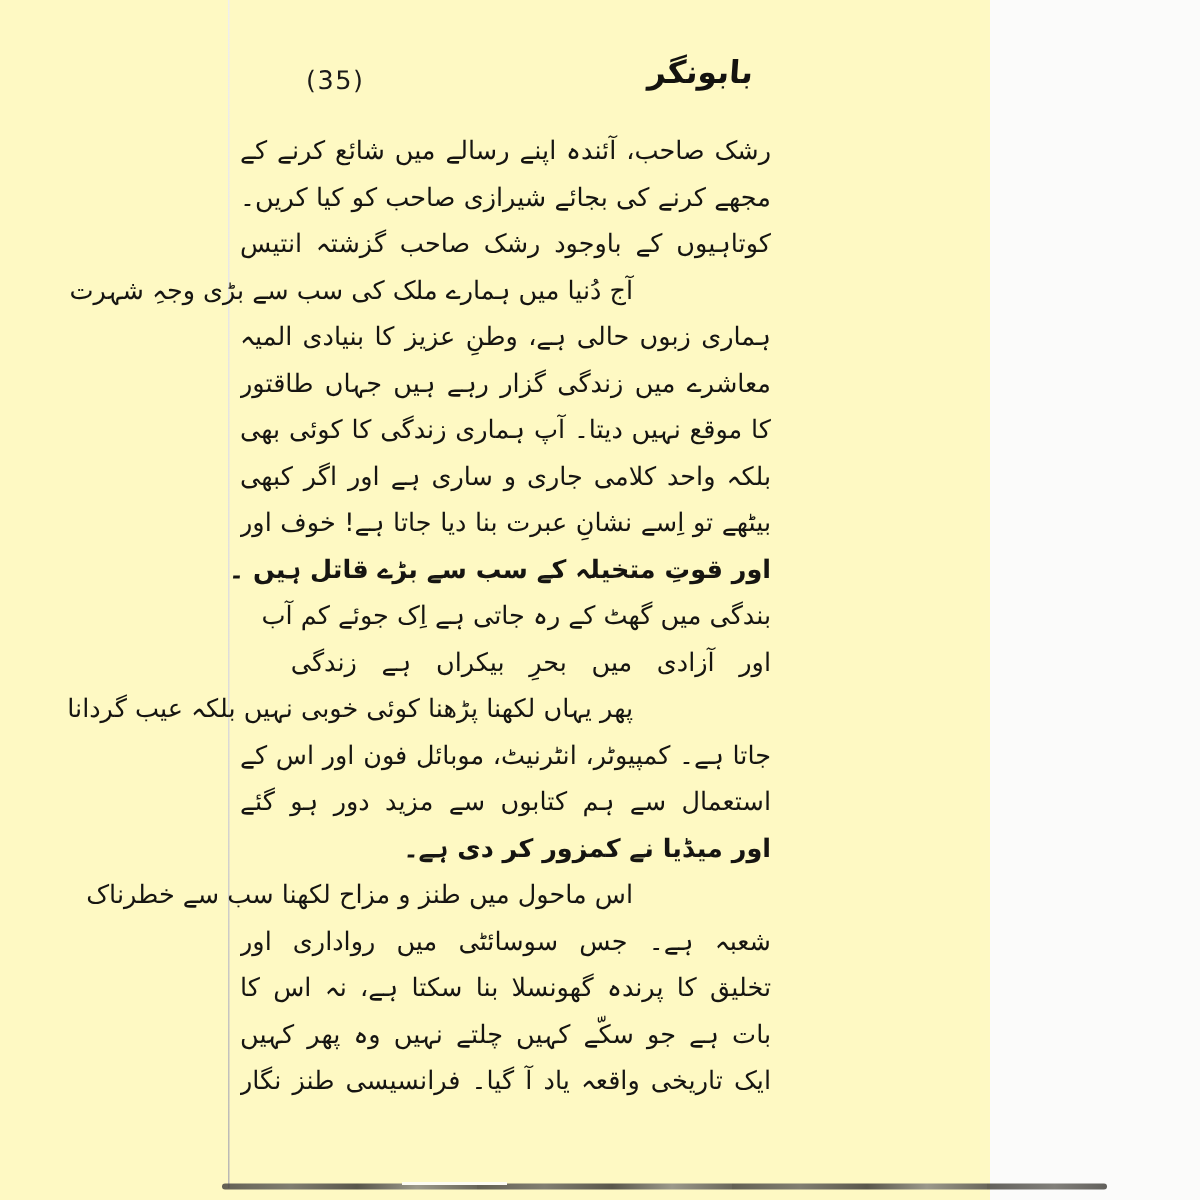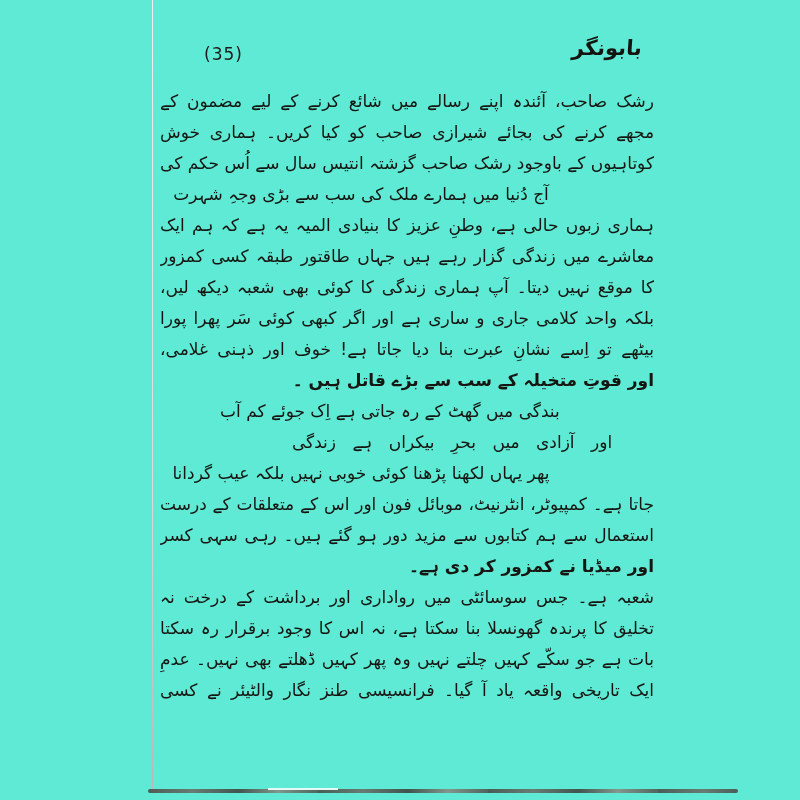--- a/index.html
+++ b/index.html
@@ -5,22 +5,22 @@
   * { margin: 0; padding: 0; box-sizing: border-box; }
   html, body { width: 800px; height: 800px; }
   body {
     background: #fbfbfa;
     font-family: "DejaVu Sans", sans-serif;
     color: #151412;
     overflow: hidden;
   }
   .scan {
     position: relative;
-    width: 800px; height: 800px;
-    background: #5eead4;
+    width: 660px; height: 800px;
+    background: #fef9c3;
   }
   
   .page-edge-left {
     position: absolute;
     left: 152px; top: 0; bottom: 8px;
     width: 1px;
     background: linear-gradient(#f0efed, #dddcd9 60%, #b9b8b4);
   }
   
   .pageno {
@@ -111,20 +111,21 @@
     <div class="ln full">کا موقع نہیں دیتا۔ آپ ہماری زندگی کا کوئی بھی شعبہ دیکھ لیں، یہاں مکالمہ نہیں</div>
     <div class="ln full">بلکہ واحد کلامی جاری و ساری ہے اور اگر کبھی کوئی سَر پھرا پورا سچ بولنے کا گناہ کر</div>
     <div class="ln full">بیٹھے تو اِسے نشانِ عبرت بنا دیا جاتا ہے! خوف اور ذہنی غلامی، انسانی فہم و فراست</div>
     <div class="ln para-end">اور قوتِ متخیلہ کے سب سے بڑے قاتل ہیں ۔</div>
     <div class="ln verse">بندگی میں گھٹ کے رہ جاتی ہے اِک جوئے کم آب</div>
     <div class="ln verse-spread">اور آزادی میں بحرِ بیکراں ہے زندگی</div>
     <div class="ln para-start">پھر یہاں لکھنا پڑھنا کوئی خوبی نہیں بلکہ عیب گردانا</div>
     <div class="ln full">جاتا ہے۔ کمپیوٹر، انٹرنیٹ، موبائل فون اور اس کے متعلقات کے درست یا غلط</div>
     <div class="ln full">استعمال سے ہم کتابوں سے مزید دور ہو گئے ہیں۔ رہی سہی کسر ہندوستانی فلموں</div>
     <div class="ln para-end">اور میڈیا نے کمزور کر دی ہے۔</div>
+    <div class="ln para-start">اس ماحول میں طنز و مزاح لکھنا سب سے خطرناک</div>
     <div class="ln full">شعبہ ہے۔ جس سوسائٹی میں رواداری اور برداشت کے درخت نہ ہوں، وہاں</div>
     <div class="ln full">تخلیق کا پرندہ گھونسلا بنا سکتا ہے، نہ اس کا وجود برقرار رہ سکتا ہے۔ سیدھی سی</div>
     <div class="ln full">بات ہے جو سکّے کہیں چلتے نہیں وہ پھر کہیں ڈھلتے بھی نہیں۔ عدمِ برداشت سے</div>
     <div class="ln full">ایک تاریخی واقعہ یاد آ گیا۔ فرانسیسی طنز نگار والٹیئر نے کسی فرانسیسی نواب کے</div>
   </div>
 
   <div class="page-bottom-edge"></div>
 
 </div>
 

